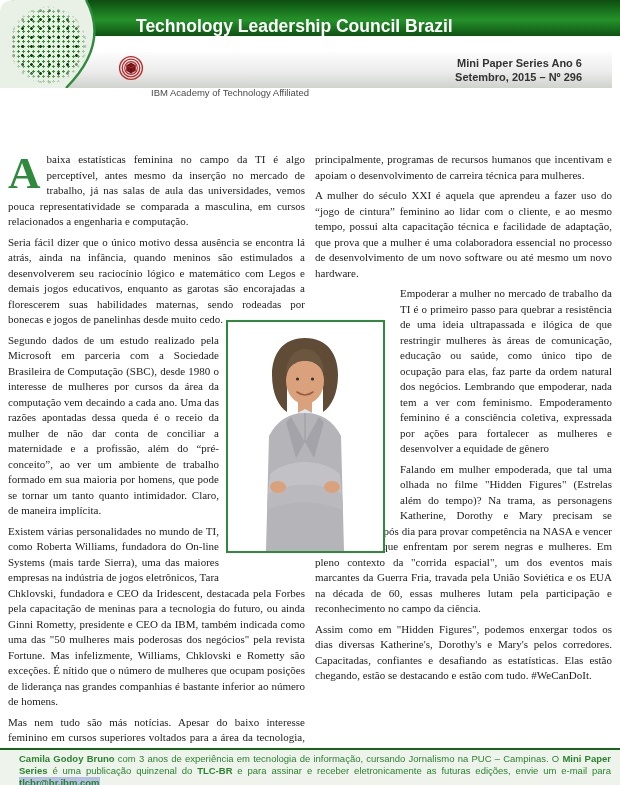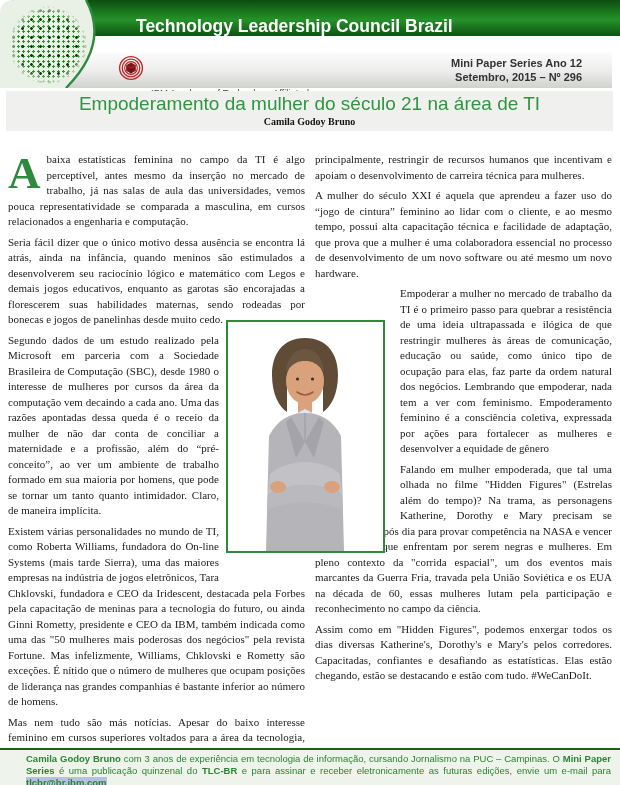--- a/index.html
+++ b/index.html
@@ -44,21 +44,21 @@
            margin:3px 6px 0 0;}
   .wrap-right{float:right;width:80px;height:236px;margin:16px 0 0 6px;}
   .wrap-left{float:left;width:78px;height:233px;margin:0 7px 0 0;}
 
   
   .photo-frame{position:absolute;left:218px;top:168px;width:155px;height:229px;
                border:2px solid #2e8b3d;background:#ffffff;}
 
   
   .footer{position:absolute;left:0;right:0;bottom:0;height:32px;
-          border-top:2px solid #17641b;background:#eef3ec;padding:3px 9px 0 26px;
+          border-top:2px solid #17641b;background:#eef3ec;padding:3px 9px 0 19px;
           font-family:"Liberation Sans",sans-serif;font-size:9.5px;line-height:12px;
           color:#2b8430;text-align:justify;}
   .footer b{font-weight:bold;}
   .footer .email{font-weight:bold;text-decoration:underline;background:#b6c0e2;cursor:pointer;}
 </style>
 </head>
 <body>
 
 <div class="page">
 
@@ -74,50 +74,46 @@
             <circle cx="13" cy="13" r="8.8" fill="none" stroke="#bb2b2b" stroke-width="1.3"></circle>
             <circle cx="13" cy="13" r="6.3" fill="none" stroke="#bb2b2b" stroke-width="1.2"></circle>
             <polygon points="13,7.6 17.8,10.3 17.8,15.7 13,18.4 8.2,15.7 8.2,10.3" fill="#7a1518"></polygon>
             <polyline points="8.2,10.3 13,13 17.8,10.3" fill="none" stroke="#a83434" stroke-width="0.9"></polyline>
             <line x1="13" y1="13" x2="13" y2="18.4" stroke="#5c0f12" stroke-width="0.9"></line>
           </svg>
         </span>
         <span class="affil-label">IBM Academy of Technology Affiliated</span>
       </div>
       <div class="series">
-        <div>Mini Paper Series Ano 12</div>
+        <div>Mini Paper Series Ano 6</div>
         <div>Setembro, 2015 – Nº 296</div>
       </div>
     </div>
     <div class="logo-block">
       <svg width="118" height="88" viewBox="0 0 118 88" style="position:absolute;top:0;left:0;">
         <path d="M86 0 Q110 44 66 88 L0 88 L0 14 Q0 0 14 0 Z" fill="#e9f0e5"></path>
         <path d="M86 0 Q110 44 66 88" fill="none" stroke="#2e8b3d" stroke-width="2.4"></path>
       </svg>
       <div class="globe"></div>
     </div>
   </div>
 
-  <div class="title-band">
-    <div class="article-title">Empoderamento da mulher do século 21 na área de TI</div>
-    <div class="article-author">Camila Godoy Bruno</div>
-  </div>
 
   <div class="article">
     <div class="cols">
       <div class="col">
         <p><span class="dropcap">A</span><span>baixa estatísticas feminina no campo da TI é algo perceptível, antes mesmo da inserção no mercado de trabalho, já nas salas de aula das universidades, vemos pouca representatividade se comparada a masculina, em cursos relacionados a engenharia e computação.</span></p>
         <p>Seria fácil dizer que o único motivo dessa ausência se encontra lá atrás, ainda na infância, quando meninos são estimulados a desenvolverem seu raciocínio lógico e matemático com Legos e demais jogos educativos, enquanto as garotas são encorajadas a florescerem suas habilidades maternas, sendo rodeadas por bonecas e jogos de panelinhas desde muito cedo.</p>
         <p><span class="wrap-right"></span><span>Segundo dados de um estudo realizado pela Microsoft em parceria com a Sociedade Brasileira de Computação (SBC), desde 1980 o interesse de mulheres por cursos da área da computação vem decaindo a cada ano. Uma das razões apontadas dessa queda é o receio da mulher de não dar conta de conciliar a maternidade e a profissão, além do “pré-conceito”, ao ver um ambiente de trabalho formado em sua maioria por homens, que pode se tornar um tanto quanto intimidador. Claro, de maneira implícita.</span></p>
         <p>Existem várias personalidades no mundo de TI, como Roberta Williams, fundadora do On-line Systems (mais tarde Sierra), uma das maiores empresas na indústria de jogos eletrônicos, Tara Chklovski, fundadora e CEO da Iridescent, destacada pela Forbes pela capacitação de meninas para a tecnologia do futuro, ou ainda Ginni Rometty, presidente e CEO da IBM, também indicada como uma das "50 mulheres mais poderosas dos negócios" pela revista Fortune. Mas infelizmente, Williams, Chklovski e Rometty são exceções. É nítido que o número de mulheres que ocupam posições de liderança nas grandes companhias é bastante inferior ao número de homens.</p>
         <p>Mas nem tudo são más notícias. Apesar do baixo interesse feminino em cursos superiores voltados para a área da tecnologia, as mulheres estão cada vez mais conquistando seu espaço nas grandes empresas, se mostrando essenciais e sendo acolhidas profissionalmente mesmo desempenhando vários papéis (as vezes todos ao mesmo tempo). Além de profissionais, hoje elas são filhas, esposas e mães. E tudo bem.</p>
 
       </div>
       <div class="col">
-        <p>principalmente, restringir de recursos humanos que incentivam e apoiam o desenvolvimento de carreira técnica para mulheres.</p>
+        <p>principalmente, programas de recursos humanos que incentivam e apoiam o desenvolvimento de carreira técnica para mulheres.</p>
         <p>A mulher do século XXI é aquela que aprendeu a fazer uso do “jogo de cintura” feminino ao lidar com o cliente, e ao mesmo tempo, possui alta capacitação técnica e facilidade de adaptação, que prova que a mulher é uma colaboradora essencial no processo de desenvolvimento de um novo software ou até mesmo um novo hardware.</p>
         <p><span class="wrap-left"></span><span>Empoderar a mulher no mercado de trabalho da TI é o primeiro passo para quebrar a resistência de uma ideia ultrapassada e ilógica de que restringir mulheres às áreas de comunicação, educação ou saúde, como único tipo de ocupação para elas, faz parte da ordem natural dos negócios. Lembrando que empoderar, nada tem a ver com feminismo. Empoderamento feminino é a consciência coletiva, expressada por ações para fortalecer as mulheres e desenvolver a equidade de gênero</span></p>
         <p>Falando em mulher empoderada, que tal uma olhada no filme "Hidden Figures" (Estrelas além do tempo)? Na trama, as personagens Katherine, Dorothy e Mary precisam se reinventar dia após dia para provar competência na NASA e vencer o preconceito que enfrentam por serem negras e mulheres. Em pleno contexto da "corrida espacial", um dos eventos mais marcantes da Guerra Fria, travada pela União Soviética e os EUA na década de 60, essas mulheres lutam pela participação e reconhecimento no campo da ciência.</p>
         <p>Assim como em "Hidden Figures", podemos enxergar todos os dias diversas Katherine's, Dorothy's e Mary's pelos corredores. Capacitadas, confiantes e desafiando as estatísticas. Elas estão chegando, estão se destacando e estão com tudo. #WeCanDoIt.</p>
 
       </div>
     </div>
 
     <div class="photo-frame">
       <svg width="155" height="229" viewBox="0 0 155 229">

